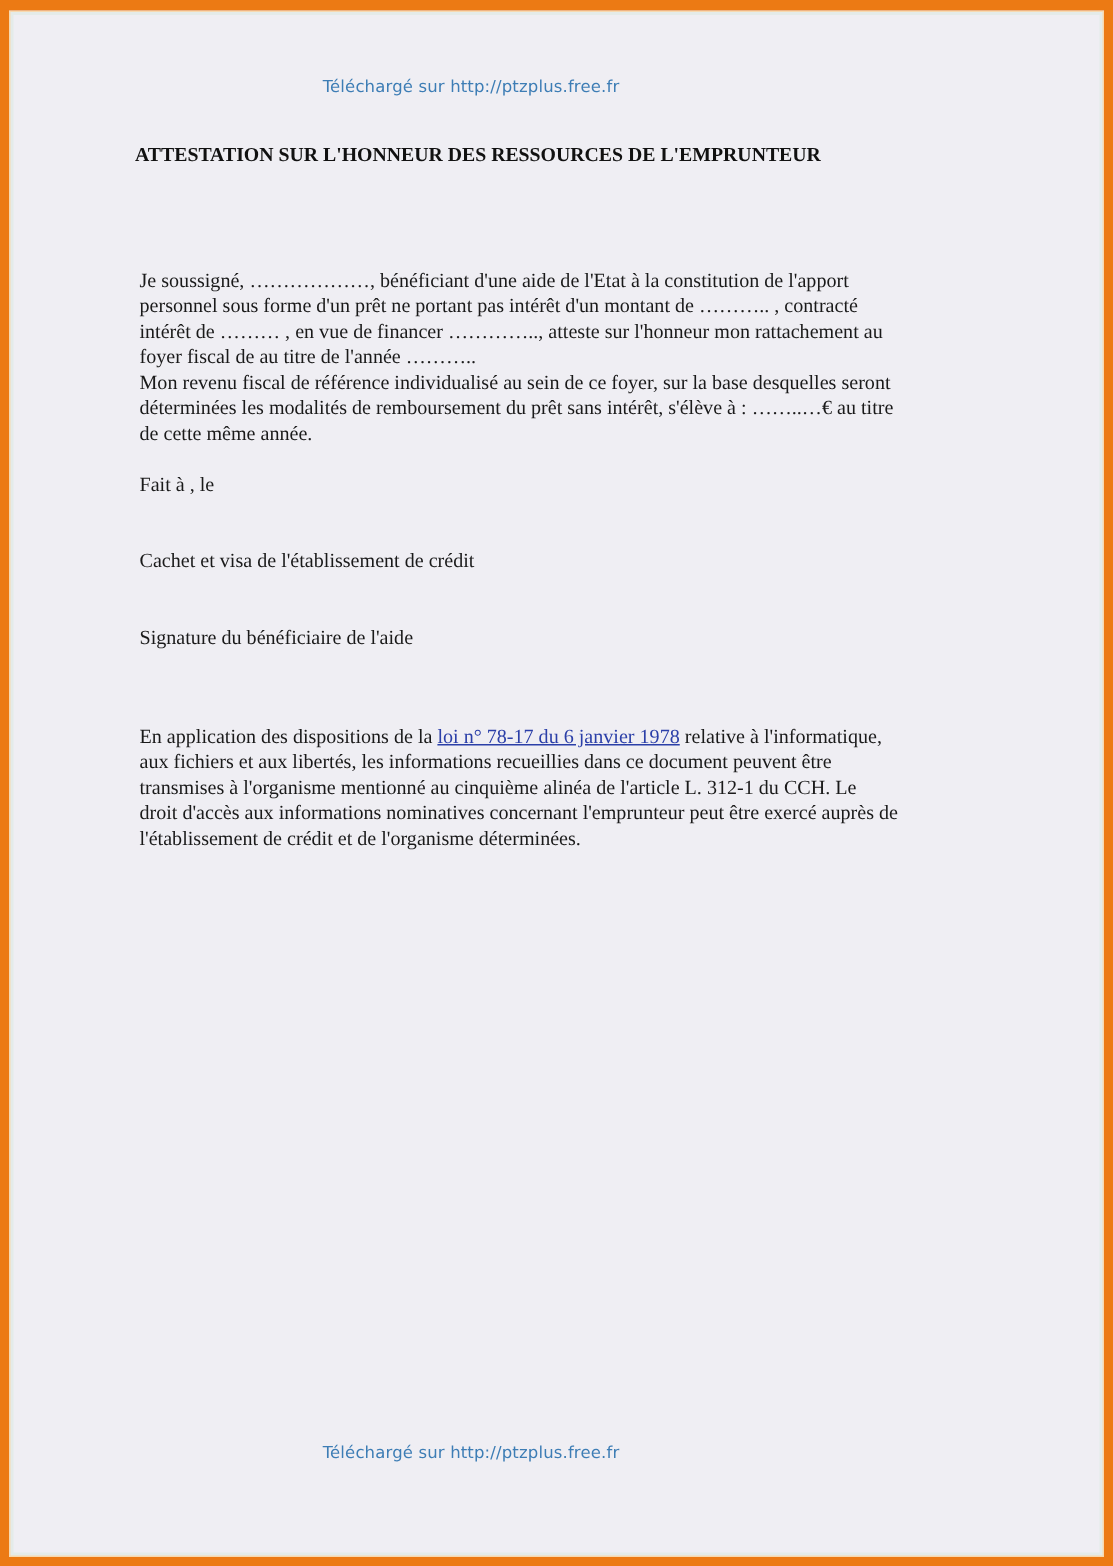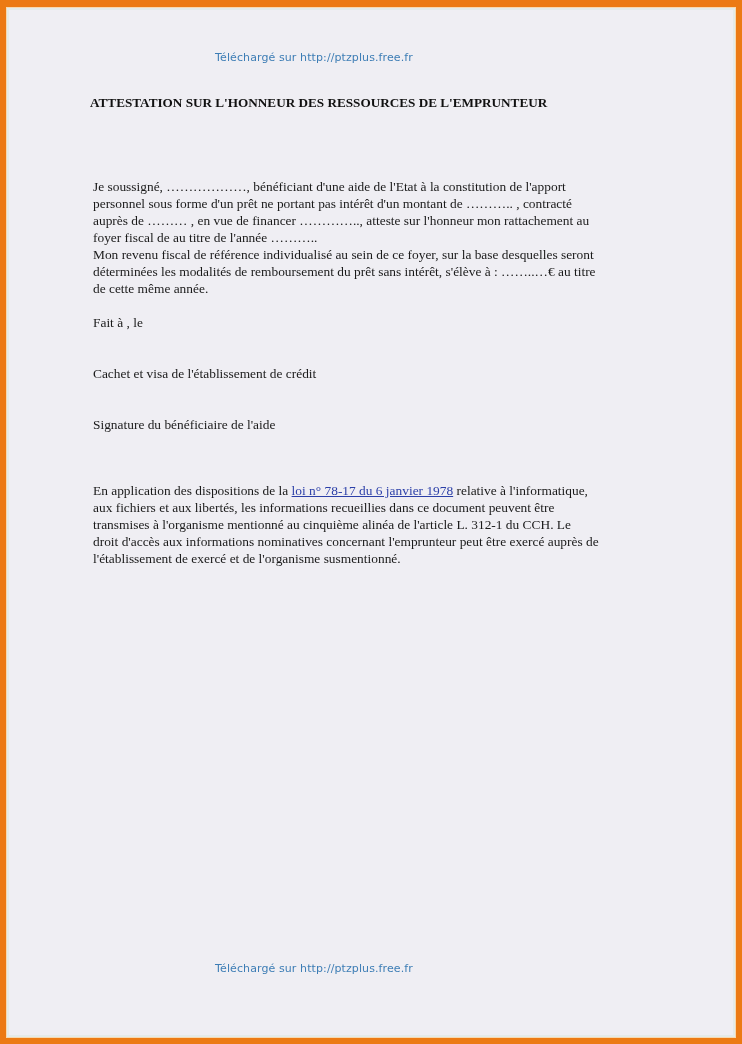--- a/index.html
+++ b/index.html
@@ -61,34 +61,34 @@
 
 <div class="watermark top">Téléchargé sur http://ptzplus.free.fr</div>
 
 <div class="title">
   <div>ATTESTATION SUR L'HONNEUR DES RESSOURCES DE L'EMPRUNTEUR</div>
 </div>
 
 <div class="para p1">
   <div>Je soussigné, ………………, bénéficiant d'une aide de l'Etat à la constitution de l'apport</div>
   <div>personnel sous forme d'un prêt ne portant pas intérêt d'un montant de ……….. , contracté</div>
-  <div>auprès de ……… , en vue de financer ………….., atteste sur l'honneur mon rattachement au</div>
+  <div>intérêt de ……… , en vue de financer ………….., atteste sur l'honneur mon rattachement au</div>
   <div>foyer fiscal de au titre de l'année ………..</div>
   <div>Mon revenu fiscal de référence individualisé au sein de ce foyer, sur la base desquelles seront</div>
   <div>déterminées les modalités de remboursement du prêt sans intérêt, s'élève à : ……..…€ au titre</div>
   <div>de cette même année.</div>
 </div>
 
 <div class="para fait">Fait à , le</div>
 
 <div class="para cachet">Cachet et visa de l'établissement de crédit</div>
 
 <div class="para signature">Signature du bénéficiaire de l'aide</div>
 
 <div class="para legal">
   <div><span>En application des dispositions de la </span><a>loi n° 78-17 du 6 janvier 1978</a><span> relative à l'informatique,</span></div>
   <div>aux fichiers et aux libertés, les informations recueillies dans ce document peuvent être</div>
   <div>transmises à l'organisme mentionné au cinquième alinéa de l'article L. 312-1 du CCH. Le</div>
   <div>droit d'accès aux informations nominatives concernant l'emprunteur peut être exercé auprès de</div>
-  <div>l'établissement de exercé et de l'organisme susmentionné.</div>
+  <div>l'établissement de crédit et de l'organisme déterminées.</div>
 </div>
 
 <div class="watermark bottom">Téléchargé sur http://ptzplus.free.fr</div>
 
 </body></html>

